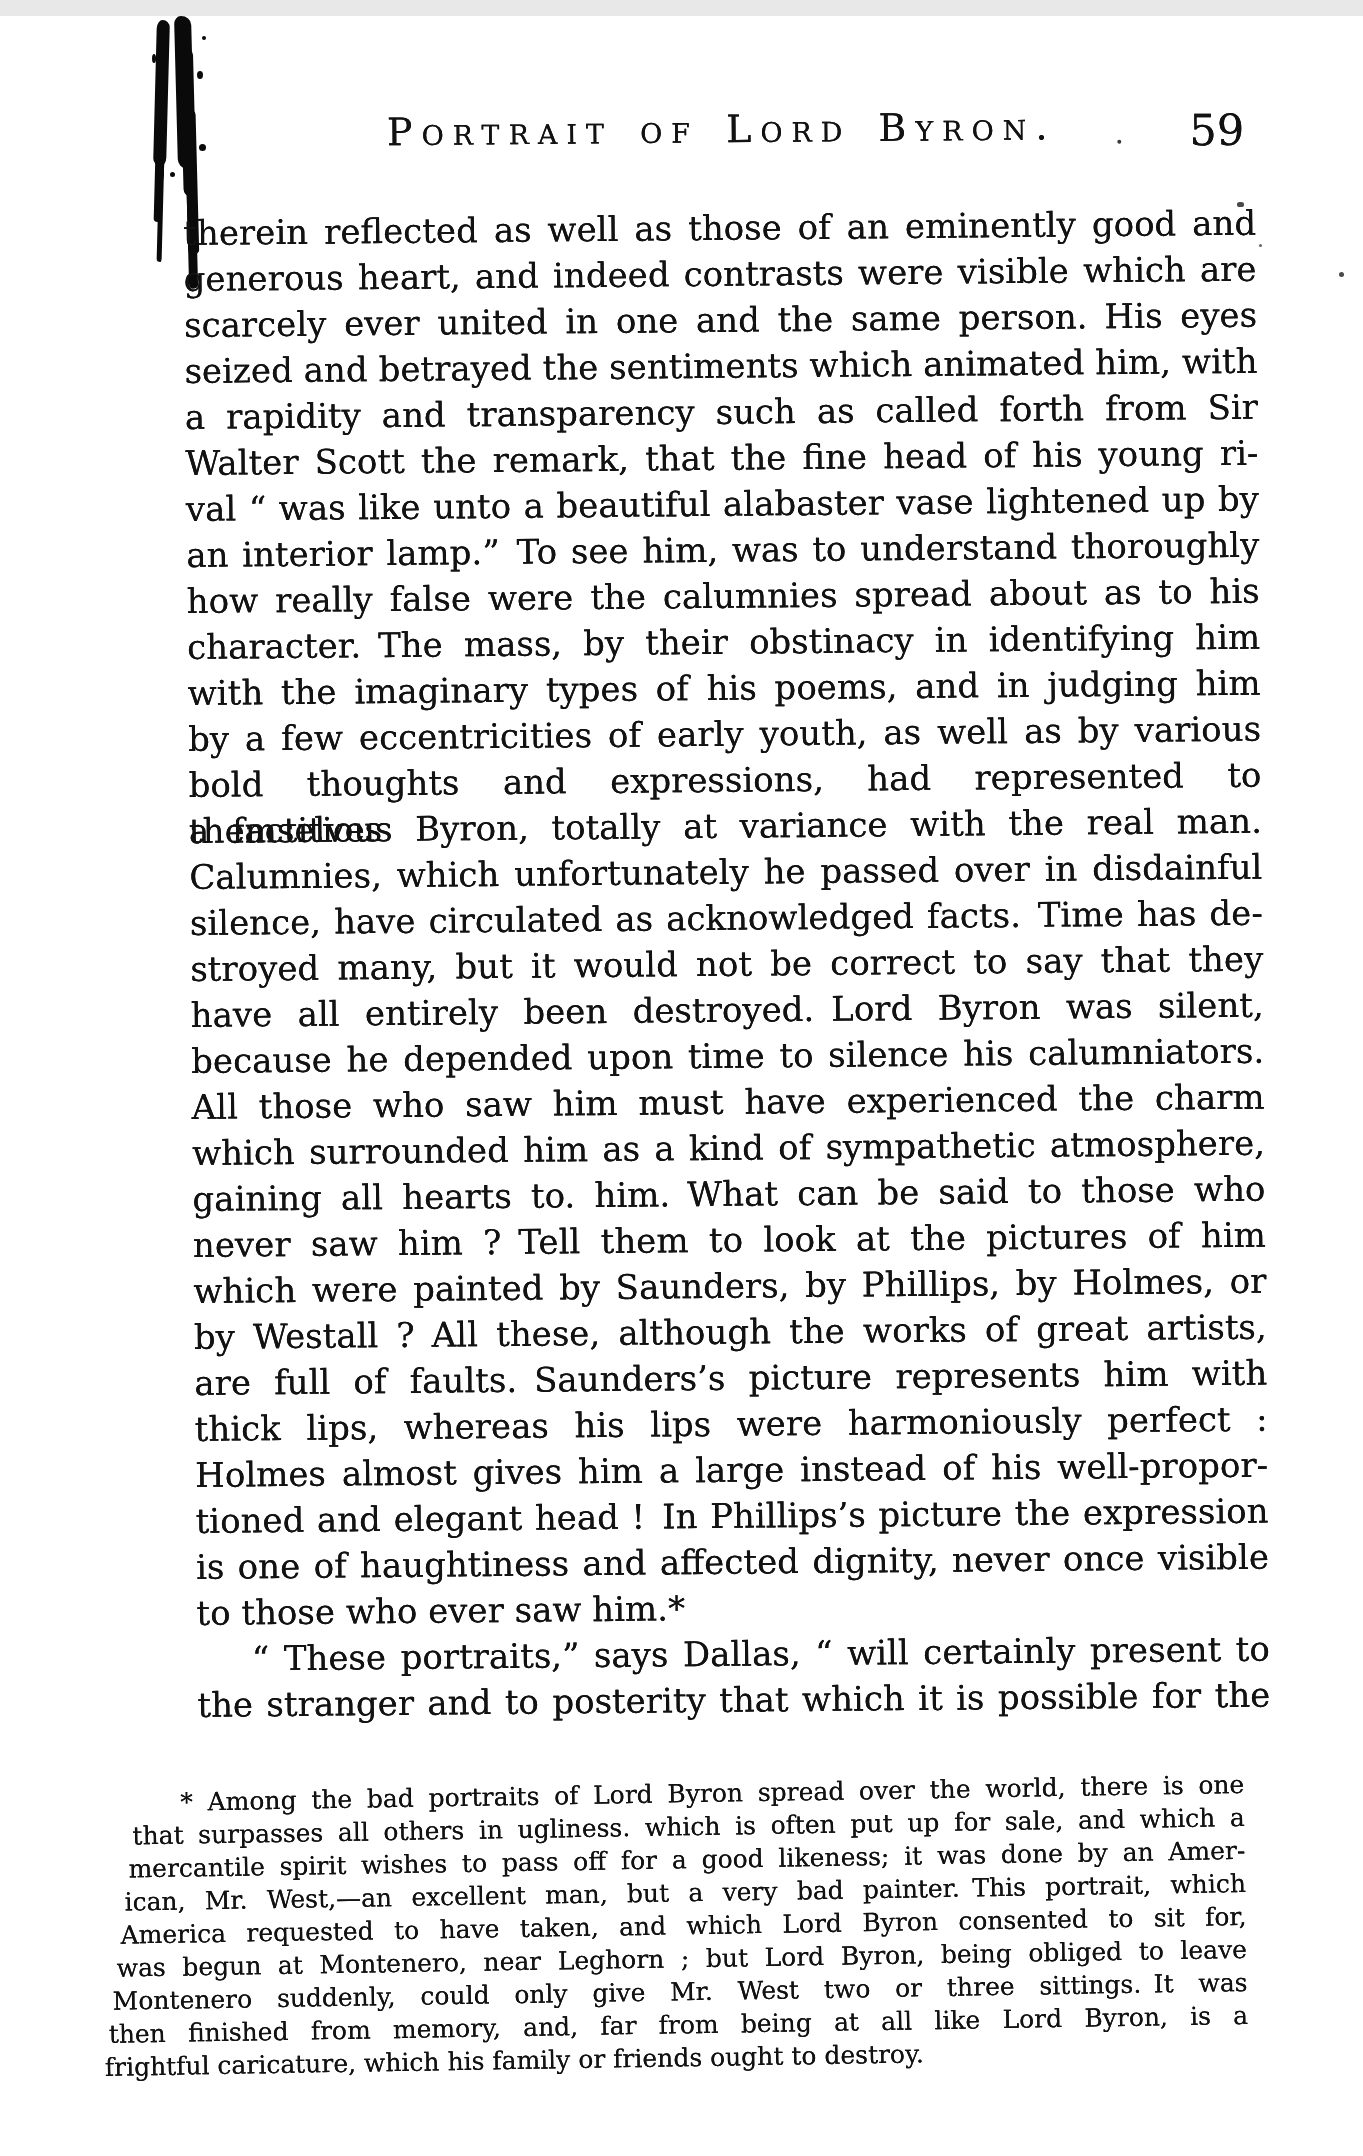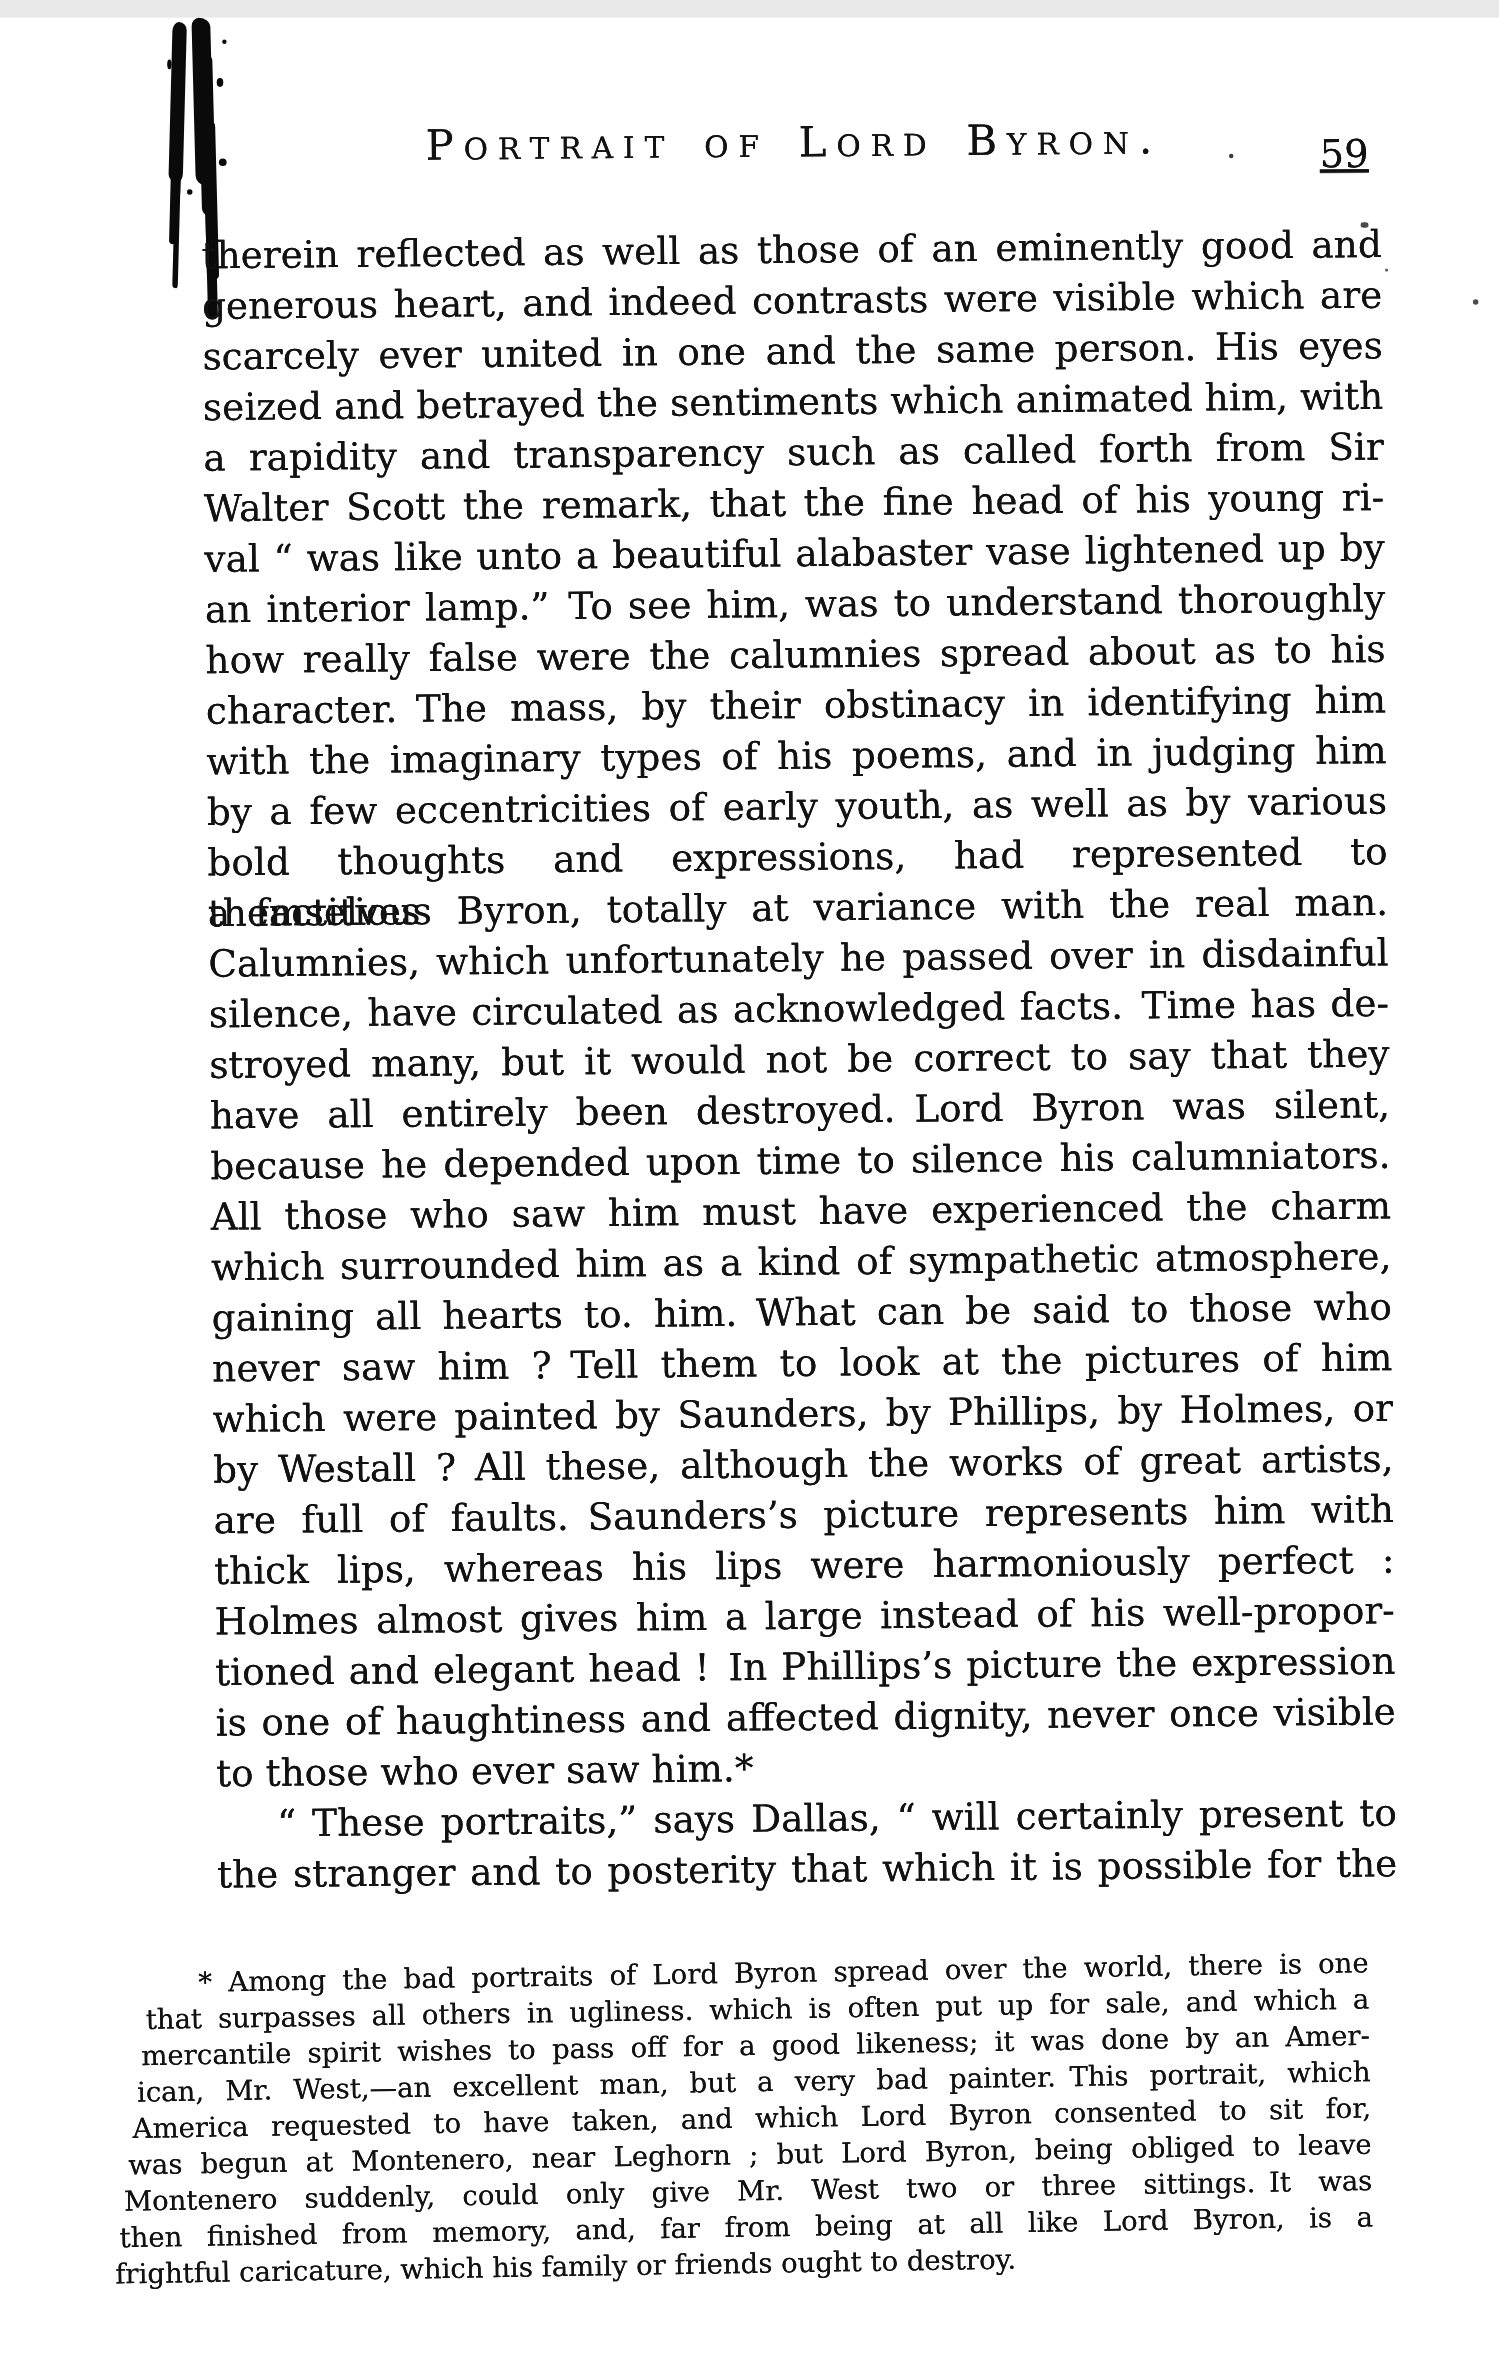--- a/index.html
+++ b/index.html
@@ -24,24 +24,23 @@
   .running-title{
     text-align:center;
     font-variant:small-caps;
     font-size:38px;
     letter-spacing:9px;
     word-spacing:6px;
     white-space:nowrap;
     text-shadow:0 0 .5px currentColor;
   }
   .page-number{
-    position:absolute;right:14px;top:18px;
-    font-size:35px;
+    position:absolute;right:14px;top:2px;
+    font-size:43px;
     text-shadow:0 0 .5px currentColor;
-    text-decoration:underline;
   }
   .header-dot{
     position:absolute;left:932px;top:36px;width:4px;height:4px;
     background:#3a3a3a;border-radius:50%;
   }
   
   .body-text{
     position:absolute;left:183px;top:194px;width:1073px;
     font-size:34px;line-height:46px;
     transform:rotate(-0.55deg);transform-origin:left top;

